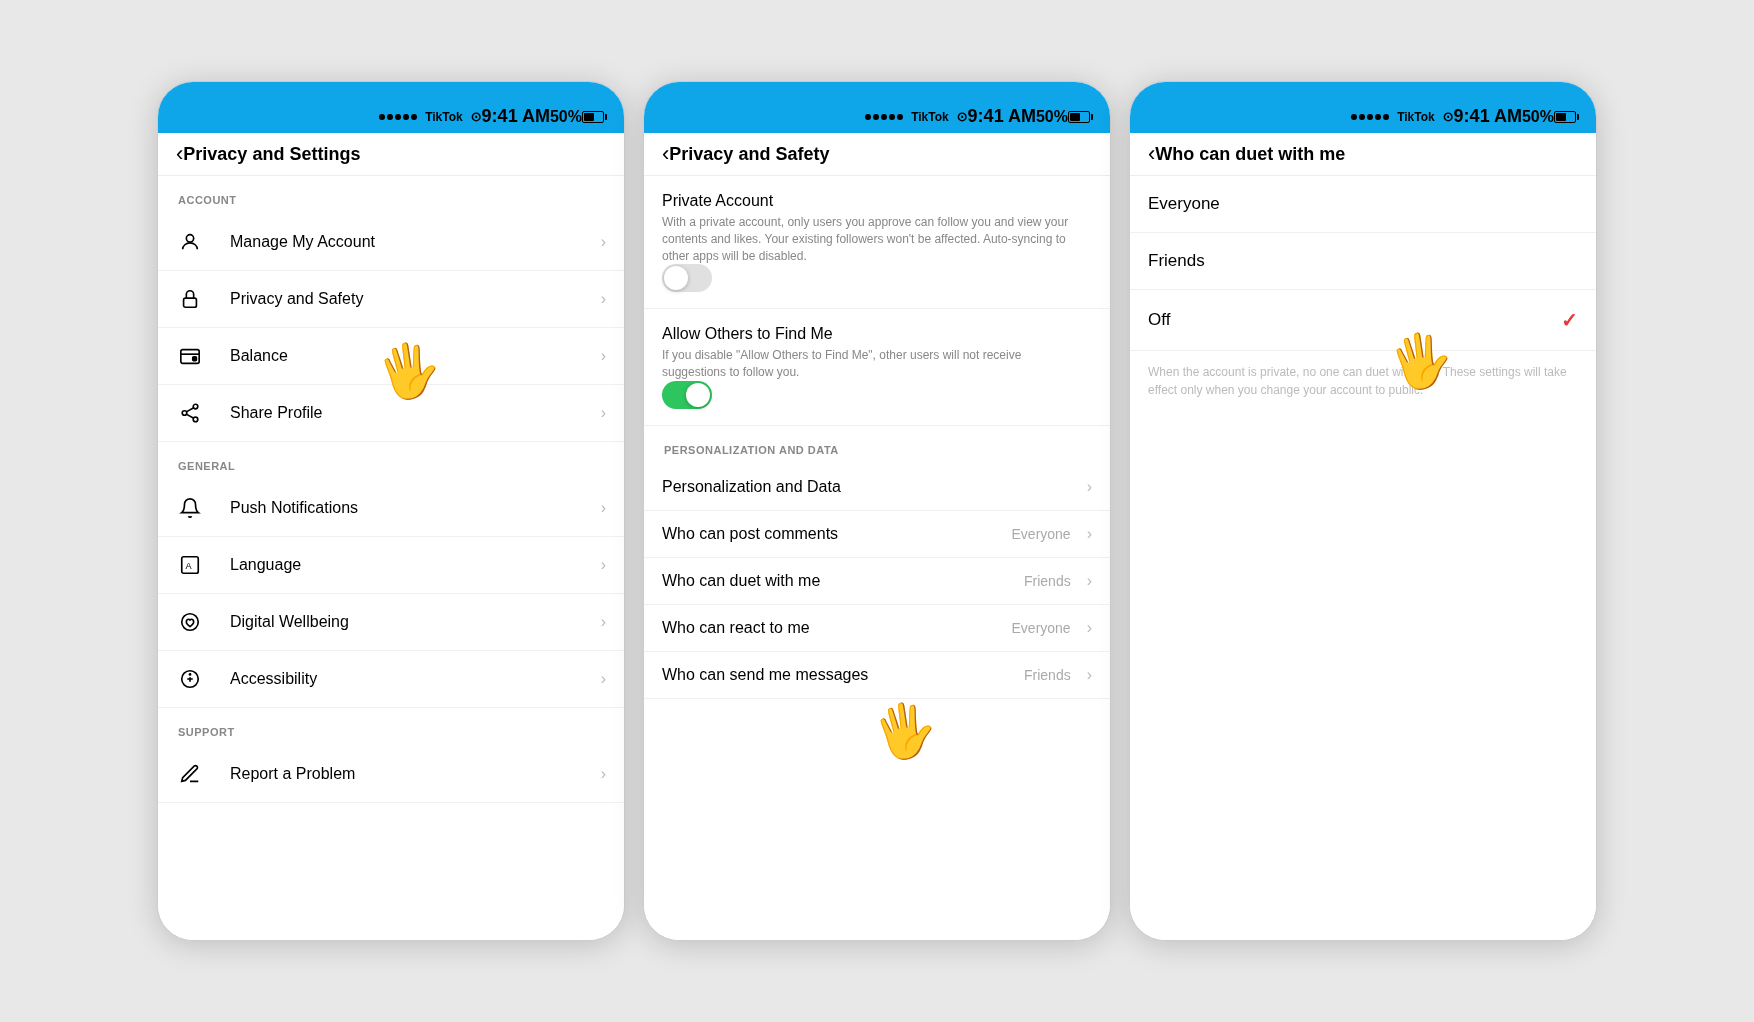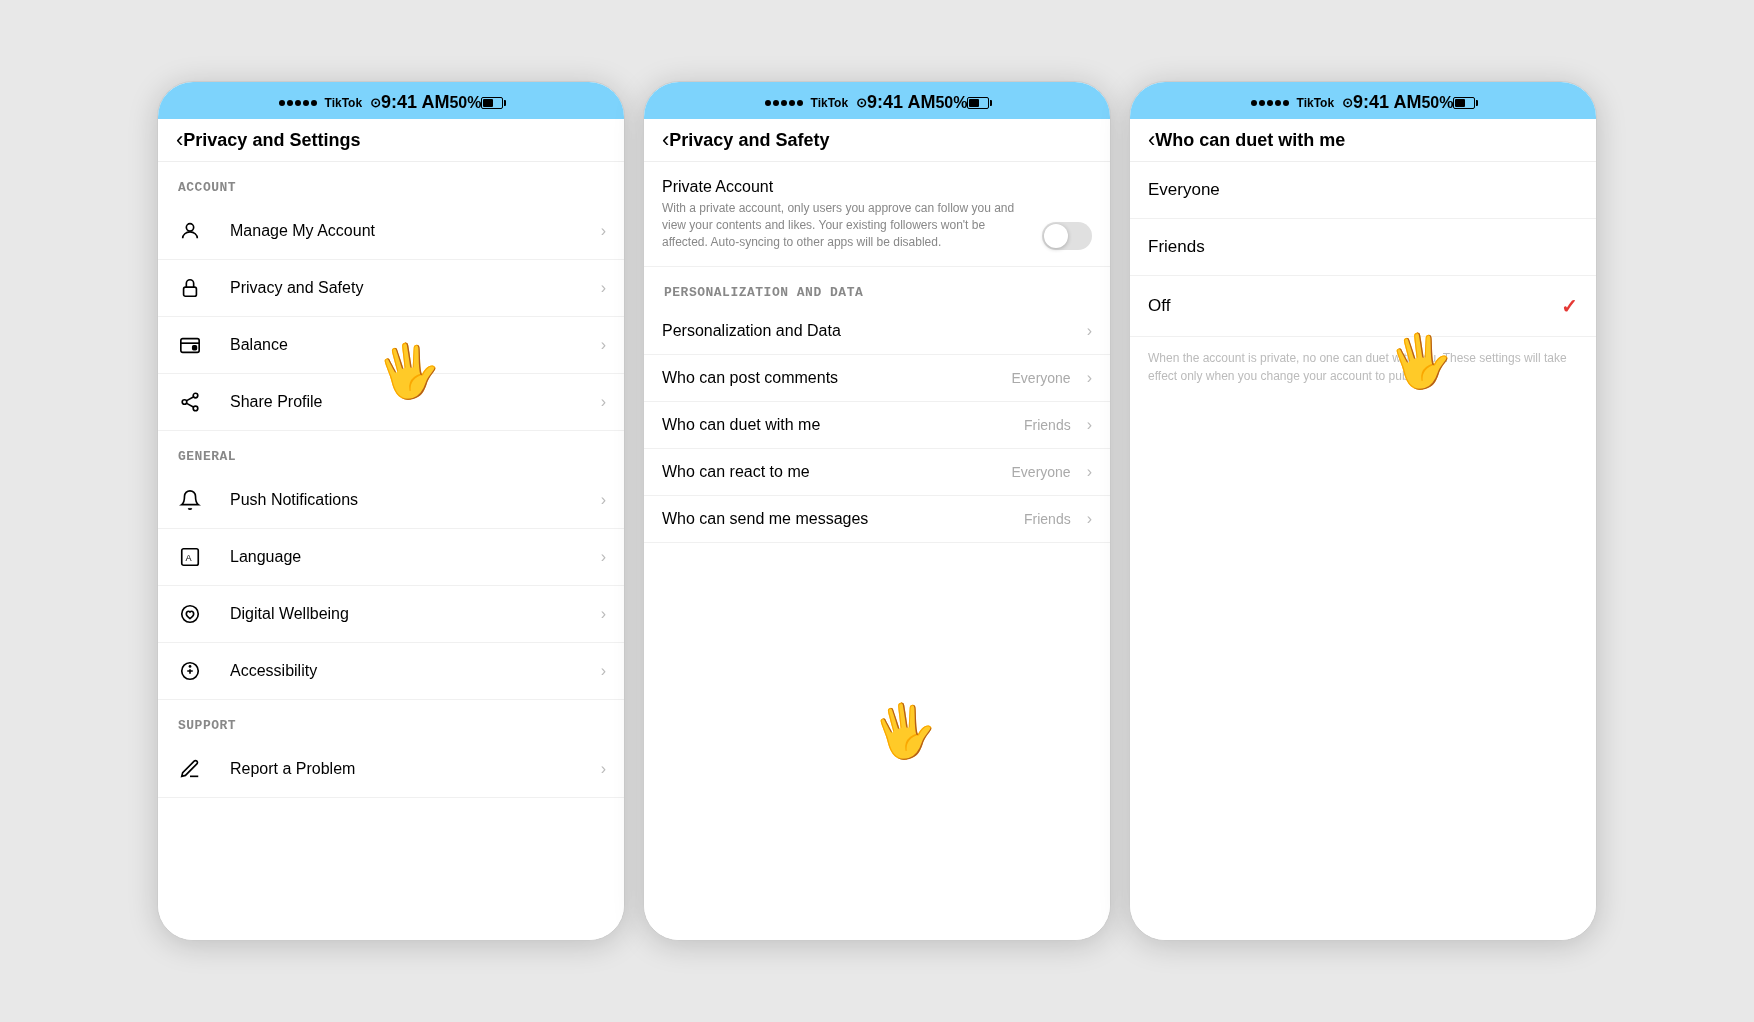--- a/index.html
+++ b/index.html
@@ -22,24 +22,24 @@
       box-shadow: 0 4px 30px rgba(0,0,0,0.18);
       overflow: hidden;
       display: flex;
       flex-direction: column;
       border: 1px solid #ccc;
     }
 
     
     .status-bar {
       display: flex;
-      justify-content: center;
-      align-items: center;
-      padding: 10px 20px 6px;
-      background: #7dd3fc;
+      justify-content: flex-end;
+      align-items: center;
+      padding: 24px 20px 6px;
+      background: #0ea5e9;
     }
     .status-left {
       display: flex;
       align-items: center;
       gap: 4px;
       font-size: 12px;
       font-weight: 600;
     }
     .status-dots {
       display: flex; gap: 2px;
@@ -109,26 +109,25 @@
     
     .screen-content {
       flex: 1;
       overflow-y: auto;
       background: #fff;
     }
 
     
     .section-header {
       padding: 18px 20px 8px;
-      font-size: 13px;
+      font-size: 11px;
       font-weight: 600;
       color: #888;
       letter-spacing: 0.5px;
       text-transform: uppercase;
-      font-family: Liberation Mono, monospace;
     }
 
     
     .menu-item {
       display: flex;
       align-items: center;
       padding: 14px 18px;
       border-bottom: 1px solid #f0f0f0;
       cursor: pointer;
       background: #fff;
@@ -173,24 +172,25 @@
       background: #fff;
       box-shadow: 0 1px 4px rgba(0,0,0,0.25);
       transition: left 0.2s;
     }
     .toggle.off .toggle-knob { left: 2px; }
     .toggle.on .toggle-knob { left: 24px; }
 
     
     .setting-row {
       display: flex;
-      align-items: flex-end;
+      align-items: flex-start;
       justify-content: space-between;
       padding: 16px 18px;
       border-bottom: 1px solid #f0f0f0;
+      flex-direction: column;
     }
     .setting-info { flex: 1; padding-right: 12px; }
     .setting-title { font-size: 16px; color: #000; }
     .setting-desc { font-size: 12px; color: #888; margin-top: 4px; line-height: 1.4; }
 
     
     .option-row {
       display: flex;
       align-items: center;
       justify-content: space-between;
@@ -397,20 +397,29 @@
 
       <div class="setting-row">
         <div class="setting-info">
           <div class="setting-title">Private Account</div>
           <div class="setting-desc">With a private account, only users you approve can follow you and view your contents and likes. Your existing followers won't be affected. Auto-syncing to other apps will be disabled.</div>
         </div>
         <div class="toggle off">
           <div class="toggle-knob"></div>
         </div>
       </div>
+      <div class="setting-row">
+        <div class="setting-info">
+          <div class="setting-title">Allow Others to Find Me</div>
+          <div class="setting-desc">If you disable "Allow Others to Find Me", other users will not receive suggestions to follow you.</div>
+        </div>
+        <div class="toggle on">
+          <div class="toggle-knob"></div>
+        </div>
+      </div>
 
       <div class="section-header">PERSONALIZATION AND DATA</div>
       <div class="menu-item">
         <span class="menu-label">Personalization and Data</span>
         <span class="menu-chevron">›</span>
       </div>
 
       <div class="menu-item">
         <span class="menu-label">Who can post comments</span>
         <span class="menu-value">Everyone</span>

